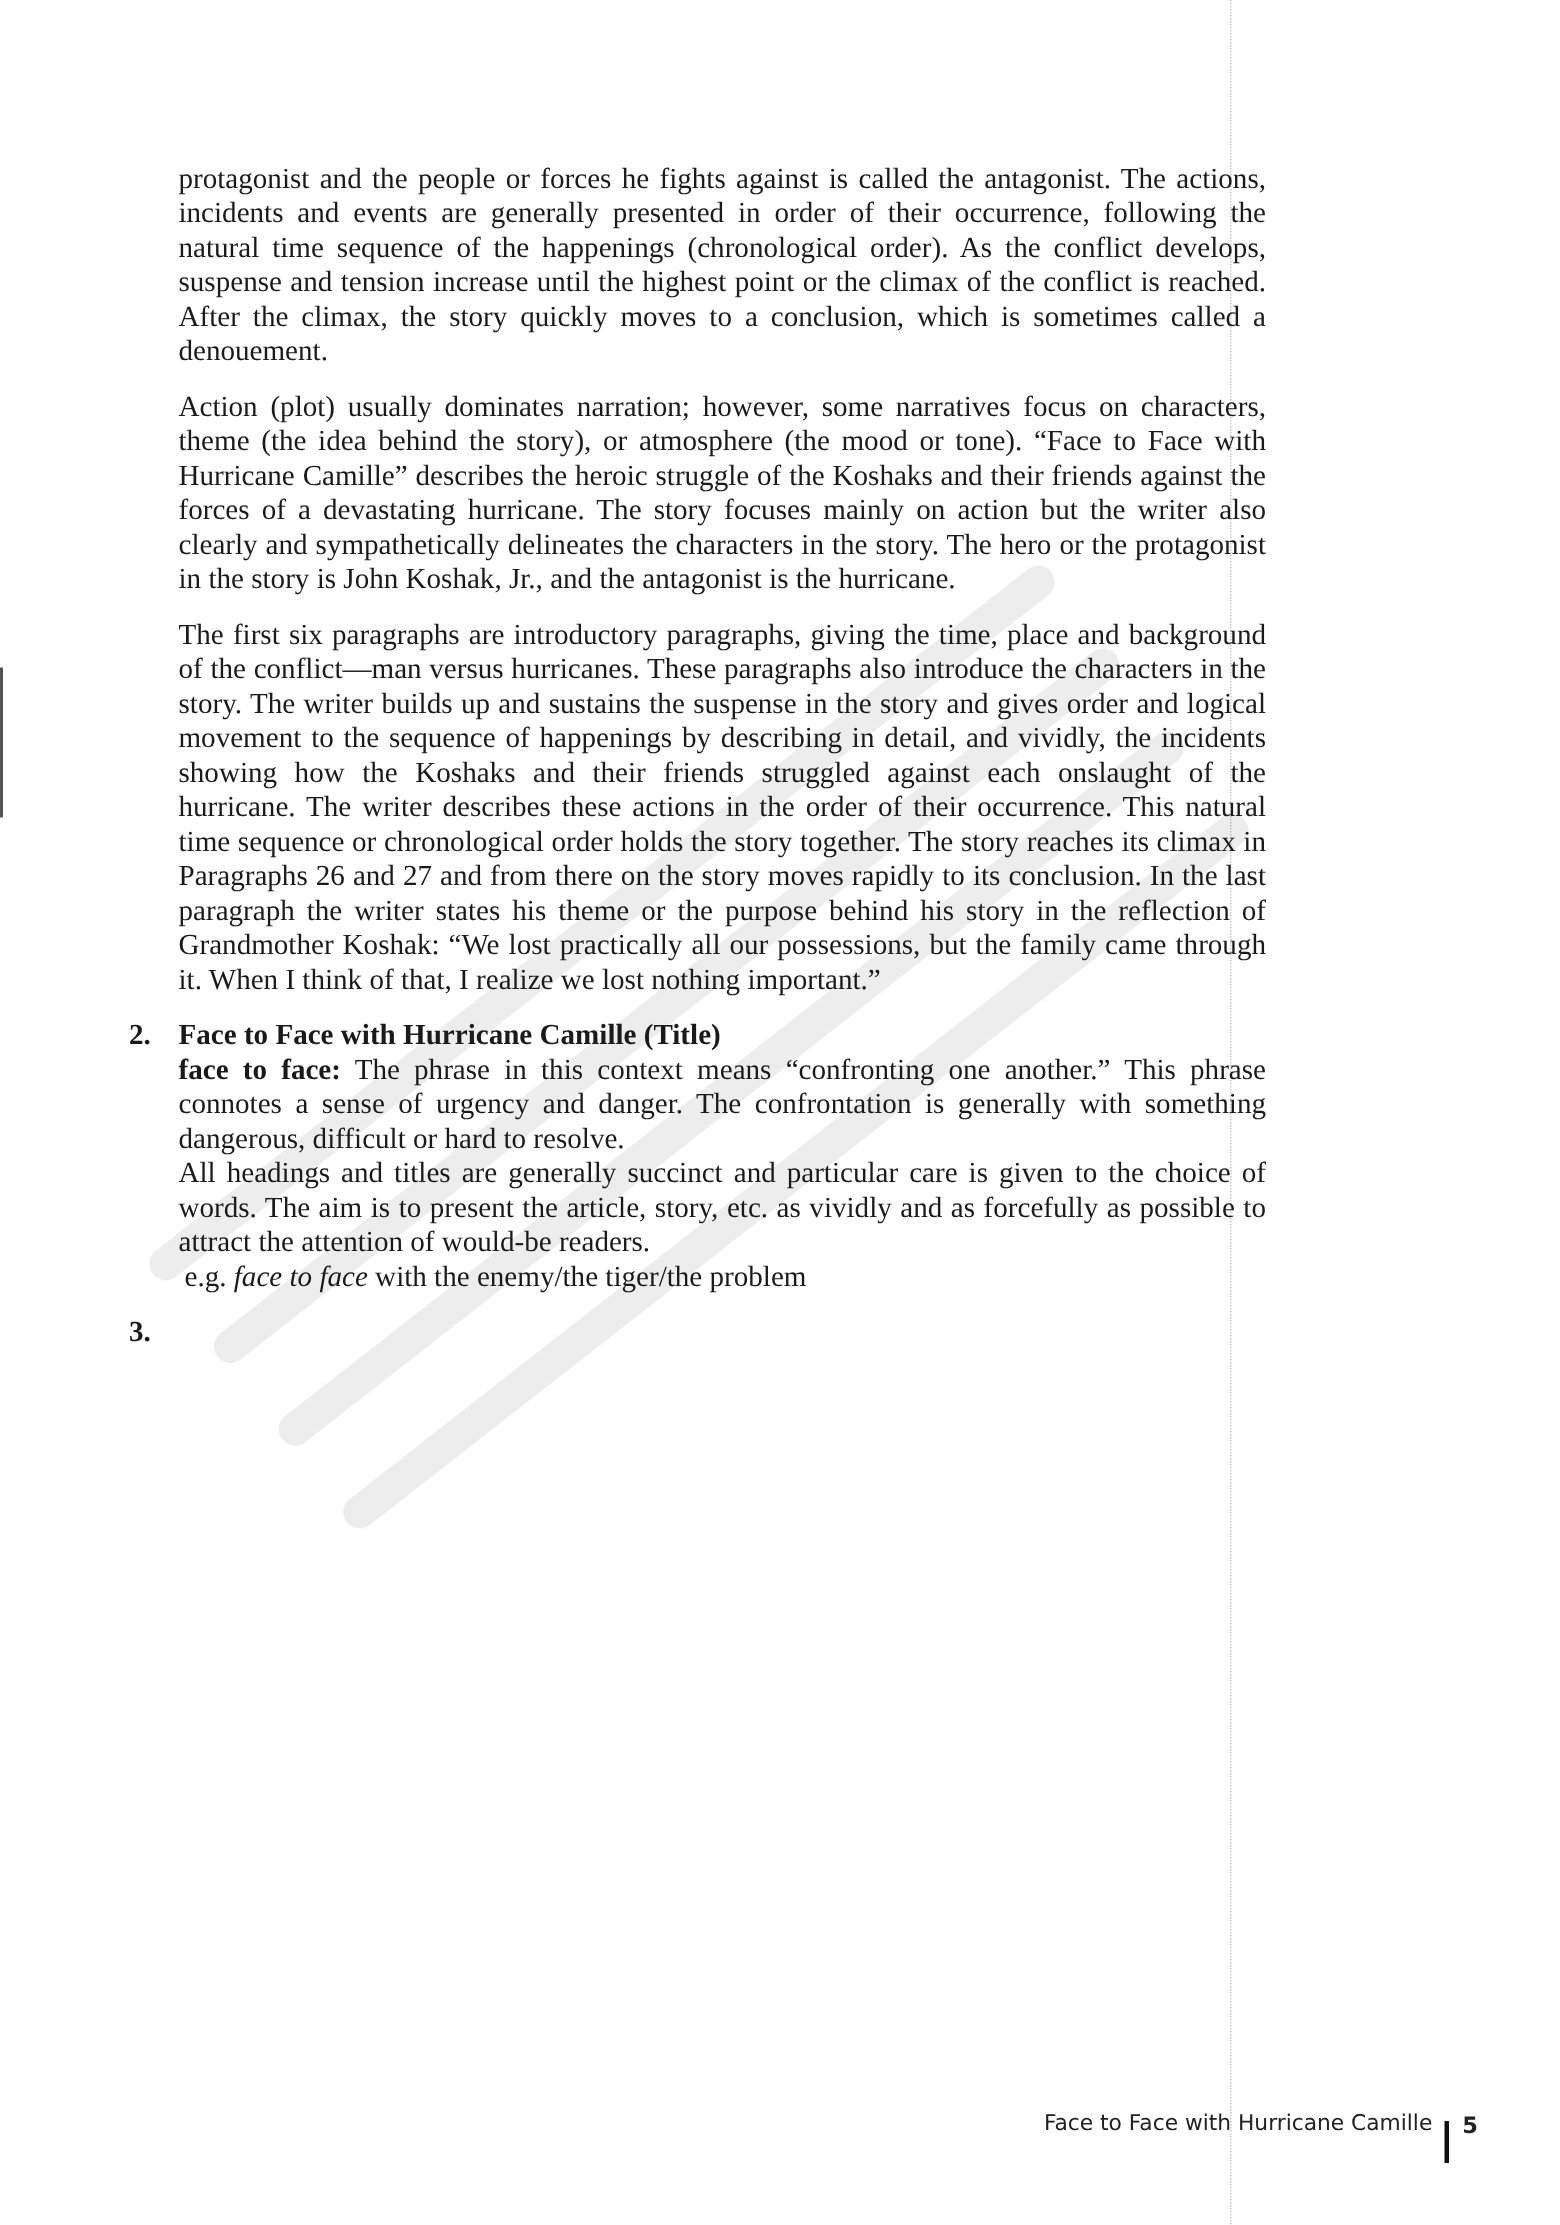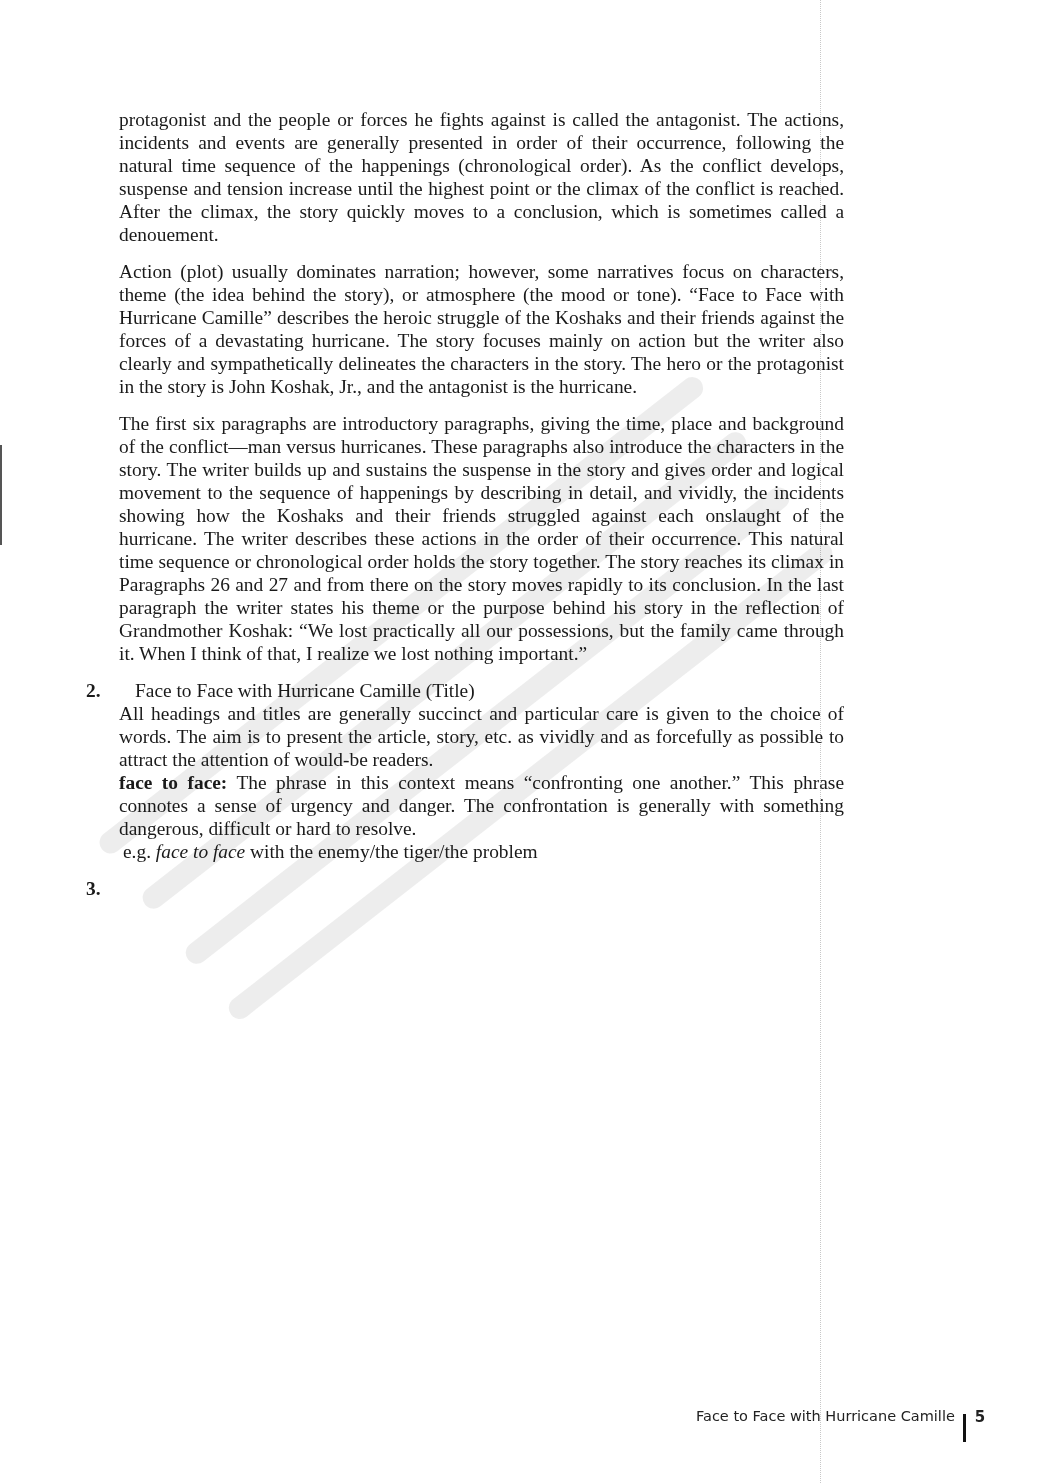--- a/index.html
+++ b/index.html
@@ -65,23 +65,22 @@
       position: relative;
       margin: 10px 0 14px 0;
     }
     .numbered .num {
       position: absolute;
       left: -33px;
       top: 0;
       font-weight: bold;
     }
     .numbered .heading {
-      font-weight: normal;
+      font-weight: bold;
       display: block;
-      margin-left: 16px;
     }
     .numbered p {
       margin: 0;
     }
     .term {
       font-weight: bold;
     }
     .example {
       padding-left: 4px;
       margin: 0;
@@ -126,22 +125,22 @@
 </div>
 
 <div class="content">
   <p class="para">protagonist and the people or forces he fights against is called the antagonist. The actions, incidents and events are generally presented in order of their occurrence, following the natural time sequence of the happenings (chronological order). As the conflict develops, suspense and tension increase until the highest point or the climax of the conflict is reached. After the climax, the story quickly moves to a conclusion, which is sometimes called a denouement.</p>
   <p class="para">Action (plot) usually dominates narration; however, some narratives focus on characters, theme (the idea behind the story), or atmosphere (the mood or tone). “Face to Face with Hurricane Camille” describes the heroic struggle of the Koshaks and their friends against the forces of a devastating hurricane. The story focuses mainly on action but the writer also clearly and sympathetically delineates the characters in the story. The hero or the protagonist in the story is John Koshak, Jr., and the antagonist is the hurricane.</p>
   <p class="para">The first six paragraphs are introductory paragraphs, giving the time, place and background of the conflict—man versus hurricanes. These paragraphs also introduce the characters in the story. The writer builds up and sustains the suspense in the story and gives order and logical movement to the sequence of happenings by describing in detail, and vividly, the incidents showing how the Koshaks and their friends struggled against each onslaught of the hurricane. The writer describes these actions in the order of their occurrence. This natural time sequence or chronological order holds the story together. The story reaches its climax in Paragraphs 26 and 27 and from there on the story moves rapidly to its conclusion. In the last paragraph the writer states his theme or the purpose behind his story in the reflection of Grandmother Koshak: “We lost practically all our possessions, but the family came through it. When I think of that, I realize we lost nothing important.”</p>
 
   <div class="numbered">
     <span class="num">2.</span>
     <span class="heading">Face to Face with Hurricane Camille (Title)</span>
+    <p><span class="term">face to face:</span><span> The phrase in this context means “confronting one another.” This phrase connotes a sense of urgency and danger. The confrontation is generally with something dangerous, difficult or hard to resolve.</span></p>
     <p>All headings and titles are generally succinct and particular care is given to the choice of words. The aim is to present the article, story, etc. as vividly and as forcefully as possible to attract the attention of would-be readers.</p>
-    <p><span class="term">face to face:</span><span> The phrase in this context means “confronting one another.” This phrase connotes a sense of urgency and danger. The confrontation is generally with something dangerous, difficult or hard to resolve.</span></p>
     <p class="example"><span>e.g. </span><i>face to face</i><span> with the enemy/the tiger/the problem</span></p>
   </div>
 
   <div class="numbered">
     <span class="num">3.</span>
   </div>
 </div>
 
 <div class="footer">
   <span>Face to Face with Hurricane Camille</span>

